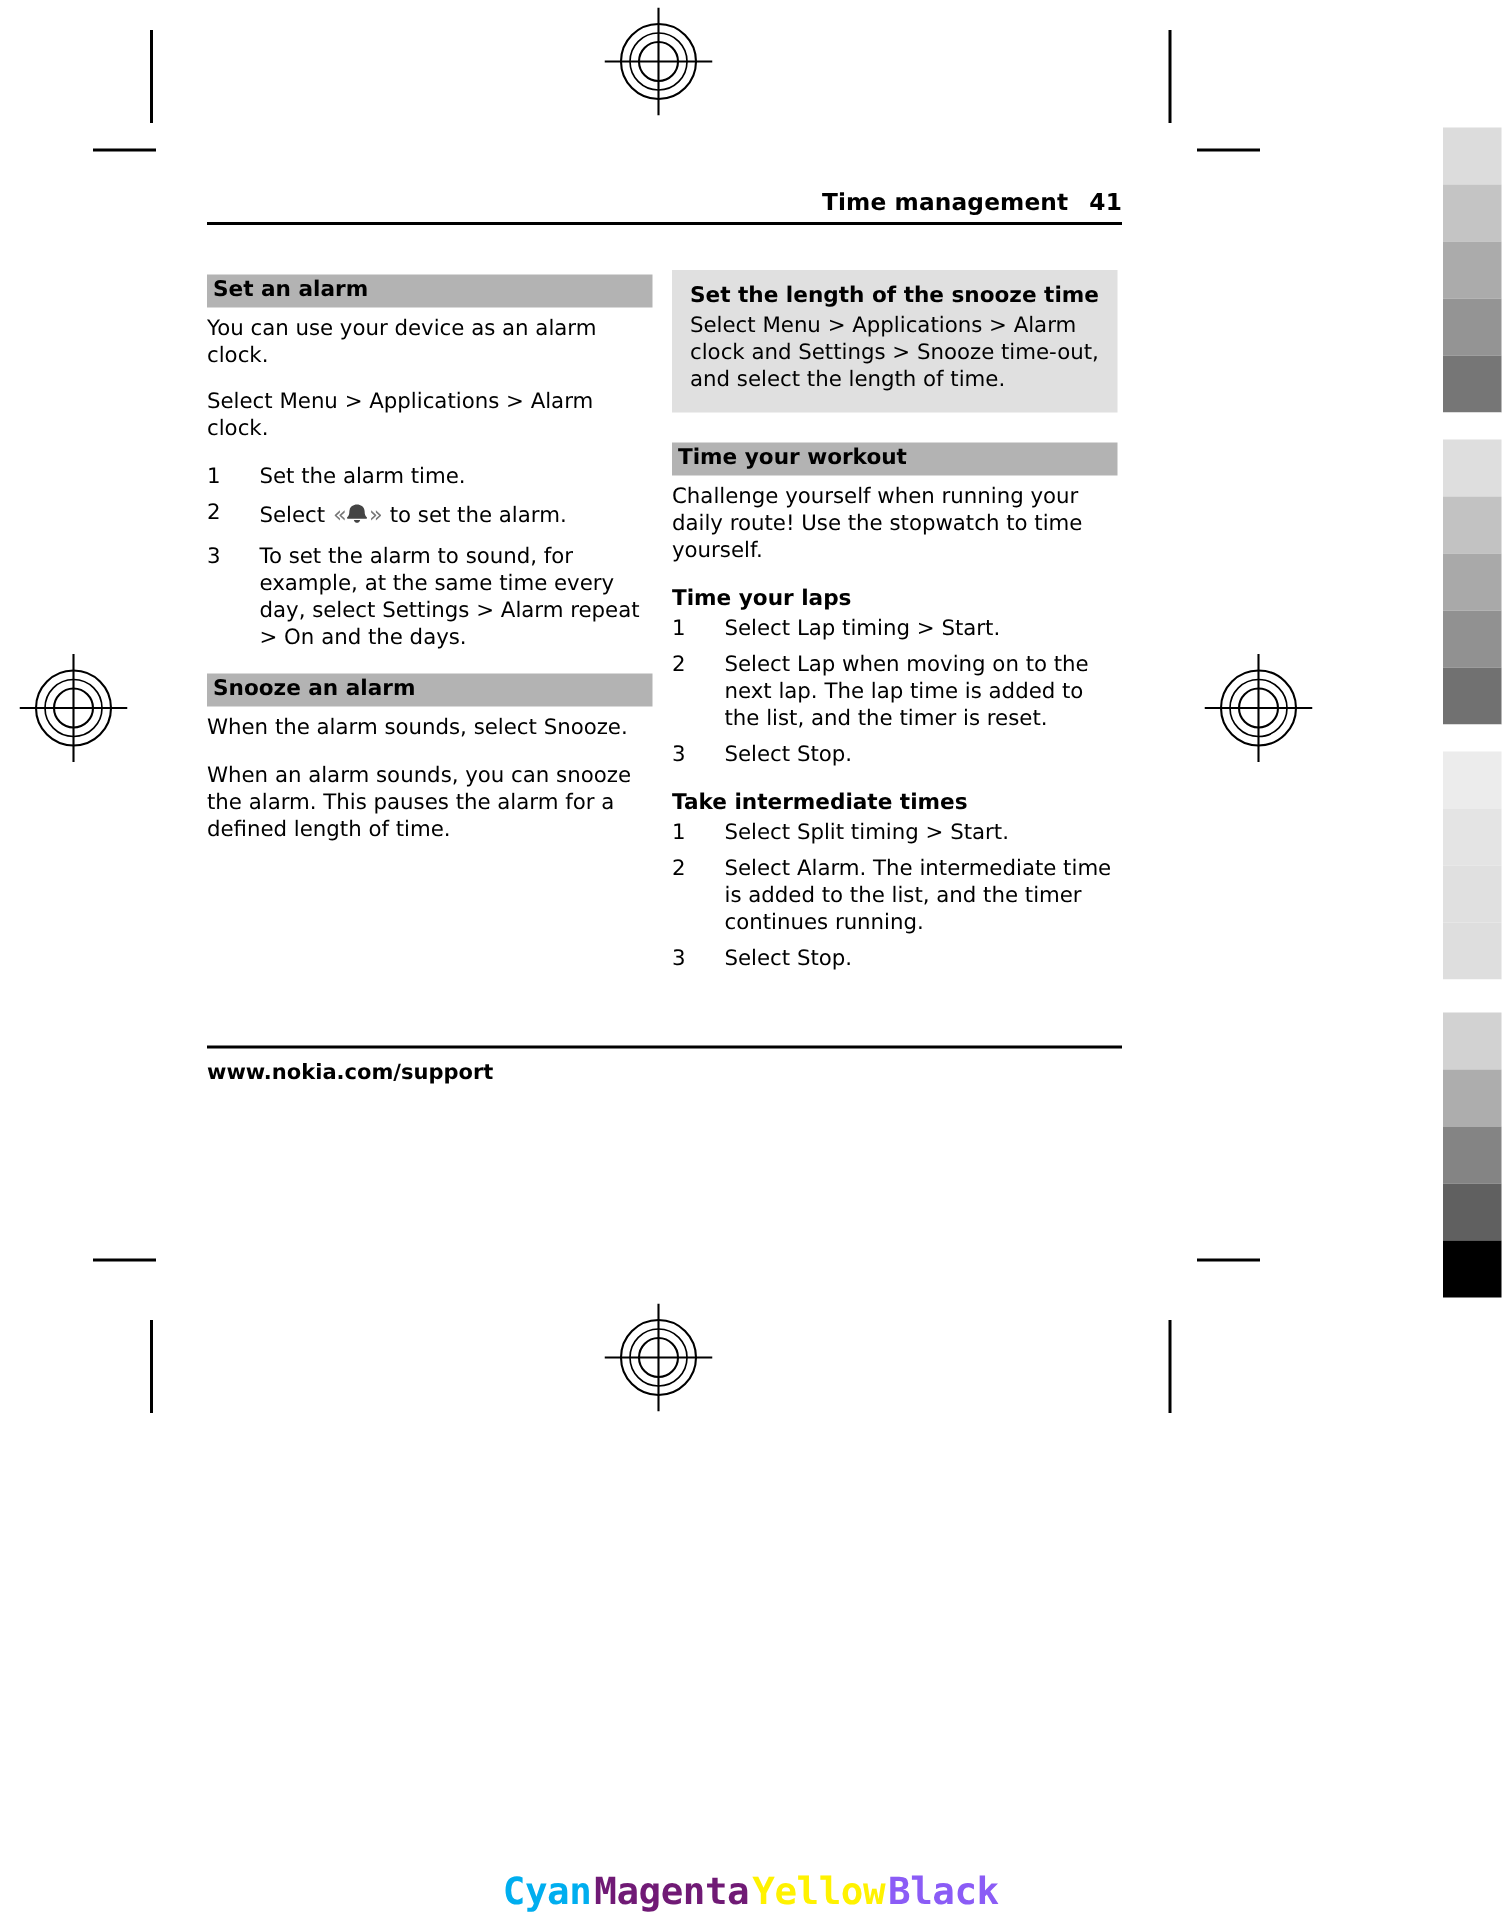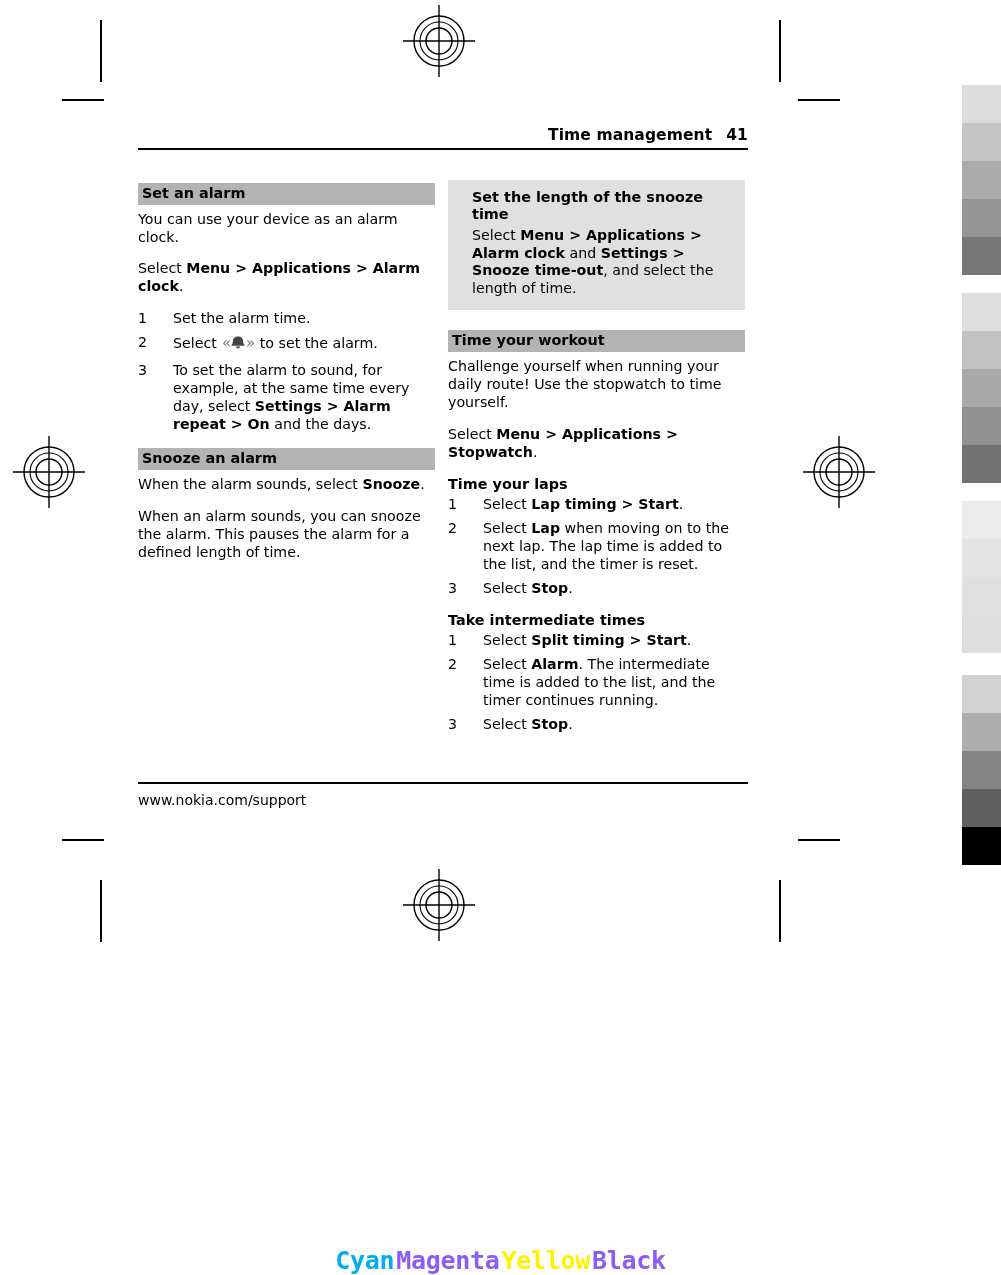--- a/index.html
+++ b/index.html
@@ -69,37 +69,37 @@
   .col { width: 297px; }
 
   
   p.body {
     margin: 0 0 14px 0;
     font-size: 14.2px;
     line-height: 1.265;
     color: #000;
   }
 
-  b, .b { font-weight: bold; }
+  b, .b { font-weight: normal; }
 
   
   .sec-head {
     background: #b3b3b3;
     font-size: 14.4px;
     font-weight: bold;
     color: #000;
     padding: 2px 4px 3px 4px;
     margin: 3px 0 6px 0;
     line-height: 1.15;
   }
 
   
   .note-box {
     background: #e0e0e0;
-    padding: 9px 10px 12px 24px;
+    padding: 9px 10px 12px 12px;
     margin-bottom: 20px;
   }
   .note-box .note-title {
     font-size: 14.4px;
     font-weight: bold;
     margin: 0 0 3px 0;
     line-height: 1.2;
   }
   .note-box p.body { margin-bottom: 0; }
 
@@ -141,21 +141,21 @@
   }
 
   
   .footer-rule {
     border-bottom: 2.2px solid #000;
     margin-top: 34px;
     margin-bottom: 8px;
   }
   .footer-url {
     font-size: 14px;
-    font-weight: normal;
+    font-weight: bold;
     color: #000;
   }
 
   
   .cmyk {
     position: absolute;
     left: 0;
     top: 1246px;
     width: 1001px;
     text-align: center;
@@ -285,21 +285,20 @@
 
     <div class="col">
 
       <div class="note-box">
         <div class="note-title">Set the length of the snooze time</div>
         <p class="body"><span>Select </span><b>Menu</b><b> &gt; </b><b>Applications</b><b> &gt; </b><b>Alarm clock</b><span> and </span><b>Settings</b><b> &gt; </b><b>Snooze time-out</b><span>, and select the length of time.</span></p>
       </div>
 
       <div class="sec-head">Time your workout</div>
       <p class="body">Challenge yourself when running your daily route! Use the stopwatch to time yourself.</p>
-      <p class="body"><span>Select </span><b>Menu</b><b> &gt; </b><b>Applications</b><b> &gt; </b><b>Stopwatch</b><span>.</span></p>
 
       <div class="sub-head">Time your laps</div>
       <ol class="steps">
         <li>
           <span class="num">1</span>
           <span>Select </span><b>Lap timing</b><b> &gt; </b><b>Start</b><span>.</span>
         </li>
         <li>
           <span class="num">2</span>
           <span>Select </span><b>Lap</b><span> when moving on to the next lap. The lap time is added to the list, and the timer is reset.</span>
@@ -327,13 +326,13 @@
       </ol>
 
     </div>
   </div>
 
   <div class="footer-rule"></div>
   <div class="footer-url">www.nokia.com/support</div>
 
 </div>
 
-<div class="cmyk" id="cmyk-legend"><span style="color: rgb(0, 174, 239);">Cyan</span><span style="color: #8b5cf6;">Magenta</span><span style="color: rgb(255, 242, 0);">Yellow</span><span style="color: #8b5cf6;">Black</span></div>
+<div class="cmyk" id="cmyk-legend"><span style="color: rgb(0, 174, 239);">Cyan</span><span style="color: #701a75;">Magenta</span><span style="color: rgb(255, 242, 0);">Yellow</span><span style="color: #8b5cf6;">Black</span></div>
 
 </body></html>

